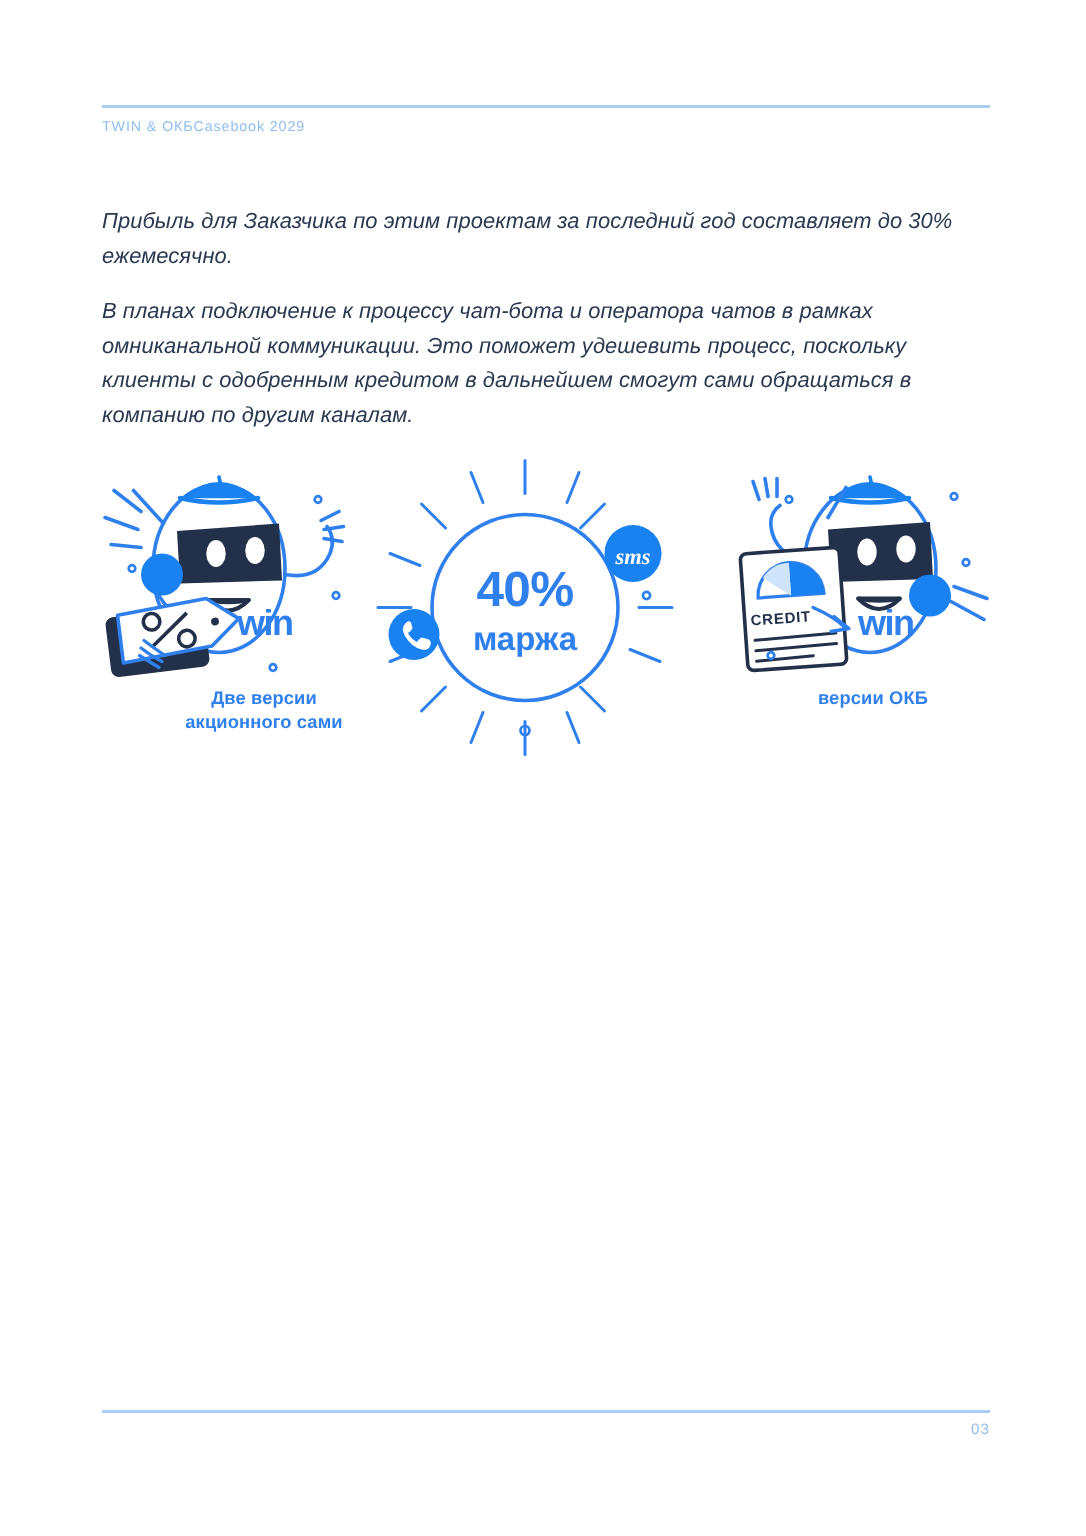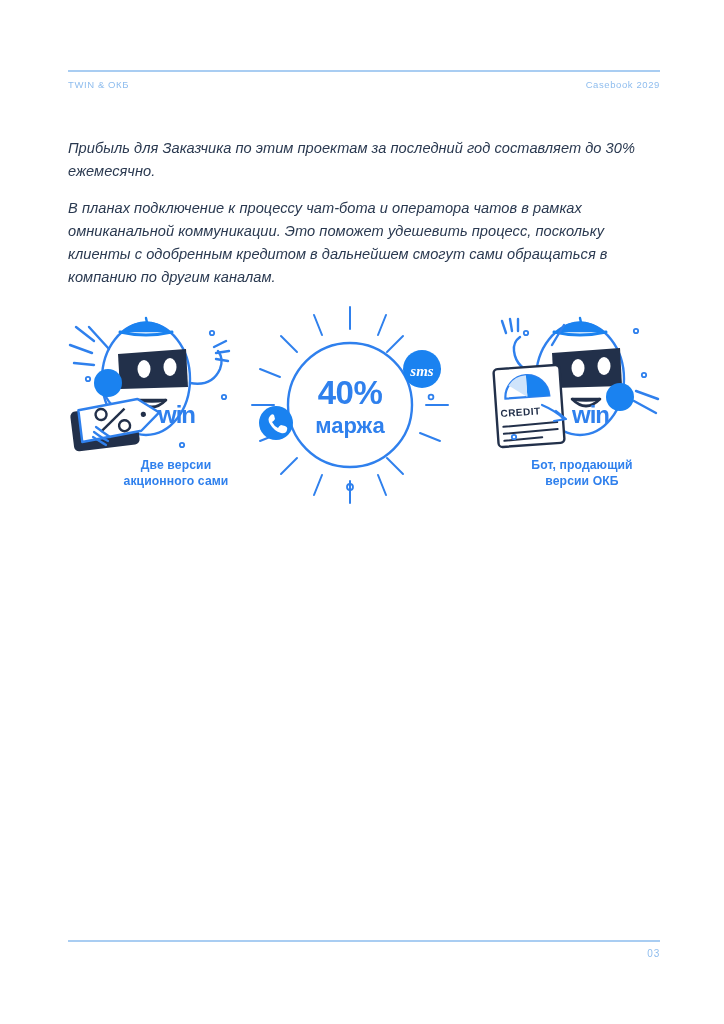--- a/index.html
+++ b/index.html
@@ -22,21 +22,21 @@
     top: 70px;
     width: 592px;
   }
   .rule {
     height: 1.5px;
     background: #a9cdf2;
     width: 100%;
   }
   .header-row {
     display: flex;
-    justify-content: space-between;
+    justify-content: flex-start;
     align-items: baseline;
     margin-top: 7px;
   }
   .header-left, .header-right {
     font-size: 9.5px;
     letter-spacing: 0.6px;
     color: #8fbdee;
     font-weight: 400;
   }
 
@@ -289,21 +289,20 @@
 
       <g fill="none" stroke="#2f80ed" stroke-width="1.8">
         <circle cx="58" cy="28" r="2.2"></circle>
         <circle cx="168" cy="26" r="2.2"></circle>
         <circle cx="176" cy="70" r="2.2"></circle>
         <circle cx="46" cy="132" r="2.2"></circle>
       </g>
     </svg>
 
     <div class="caption">
-      <div>Бот, продающий</div>
       <div>версии ОКБ</div>
     </div>
   </div>
 </div>
 
 <div class="footer">
   <div class="rule"></div>
   <div class="footer-row">
     <div class="page-num">03</div>
   </div>

